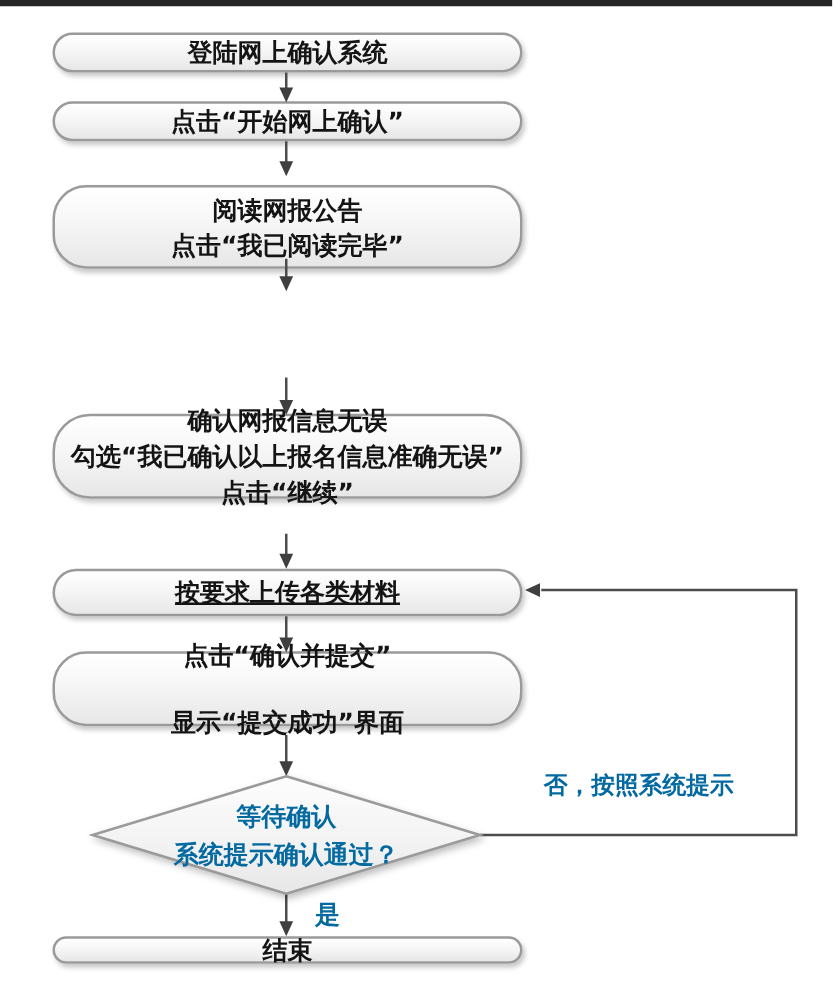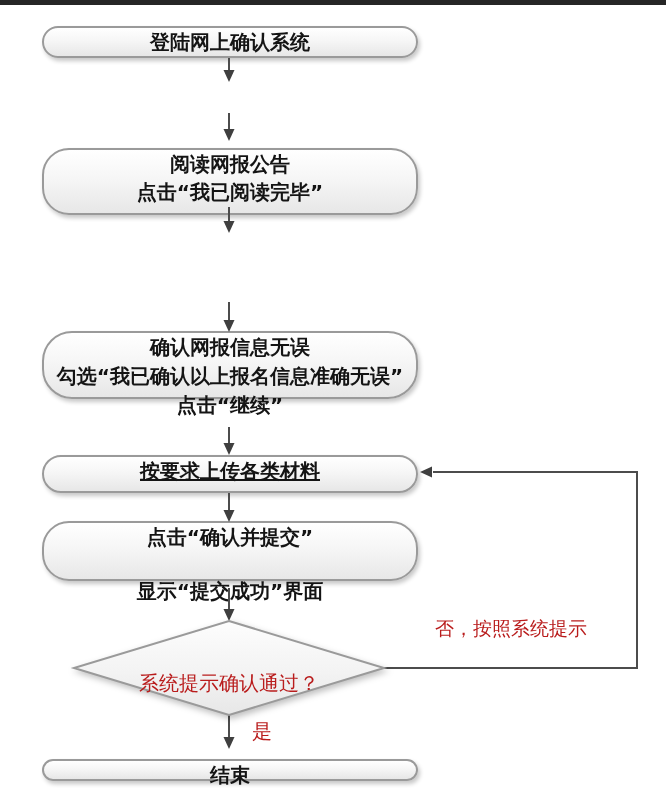--- a/index.html
+++ b/index.html
@@ -22,45 +22,46 @@
     position: absolute;
     left: 42px;
     width: 376px;
     box-sizing: border-box;
     border: 2px solid #9a9a9a;
     background: linear-gradient(180deg, #ffffff 0%, #f6f6f6 45%, #e7e7e7 100%);
     box-shadow: 2px 3px 4px rgba(0,0,0,0.22);
     display: flex;
     flex-direction: column;
     align-items: center;
+    justify-content: center;
     font-weight: bold;
     font-size: 20px;
     color: #141414;
     line-height: 28px;
     text-align: center;
     z-index: 1;
   }
   .b1 { top: 26px;  height: 32px; border-radius: 17px; }
   .b2 { top: 81px;  height: 32px; border-radius: 17px; }
   .b3 { top: 148px; height: 67px; border-radius: 27px; }
   .b4 { top: 233px; height: 69px; border-radius: 28px; }
   .b5 { top: 331px; height: 68px; border-radius: 30px; line-height: 29px; }
   .b6 { top: 455px; height: 38px; border-radius: 20px; text-decoration: underline; }
   .b7 { top: 521px; height: 60px; border-radius: 27px; gap: 26px; }
-  .b8 { top: 749px; height: 22px; border-radius: 17px; margin-top: 10px; }
+  .b8 { top: 749px; height: 22px; border-radius: 17px; }
   .layer {
     position: absolute;
     left: 0; top: 0;
     z-index: 2;
     pointer-events: none;
   }
   .lbl {
     position: absolute;
-    font-weight: normal;
-    color: #b91c1c;
+    font-weight: bold;
+    color: #0369a1;
     z-index: 3;
     white-space: nowrap;
   }
   .diamond-line {
     left: 74px;
     width: 310px;
     text-align: center;
     font-size: 20px;
     line-height: 26px;
   }
@@ -79,20 +80,23 @@
 <body>
 
 <div class="canvas">
 
   <div class="topbar"></div>
 
   <div class="node b1">
     <span>登陆网上确认系统</span>
   </div>
 
+  <div class="node b2">
+    <span>点击“开始网上确认”</span>
+  </div>
 
   <div class="node b3">
     <span>阅读网报公告</span>
     <span>点击“我已阅读完毕”</span>
   </div>
 
 
   <div class="node b5">
     <span>确认网报信息无误</span>
     <span>勾选“我已确认以上报名信息准确无误”</span>
@@ -143,20 +147,21 @@
       <polygon points="229,621 223.5,609 234.5,609"></polygon>
       <polygon points="229,749 223.5,737 234.5,737"></polygon>
       <polygon points="420,472 432,466.5 432,477.5"></polygon>
     </g>
 
     <g style="filter: drop-shadow(2px 3px 3px rgba(0,0,0,0.25));">
       <polygon points="229,621 384,668 229,715 74,668" fill="url(#nodeGrad)" stroke="#9a9a9a" stroke-width="2"></polygon>
     </g>
   </svg>
 
+  <div class="lbl diamond-line dl1">等待确认</div>
   <div class="lbl diamond-line dl2">系统提示确认通过？</div>
 
   <div class="lbl yes-label">是</div>
   <div class="lbl no-label">
     <span>否，按照系统提示</span>
   </div>
 
 </div>
 
 </body></html>

